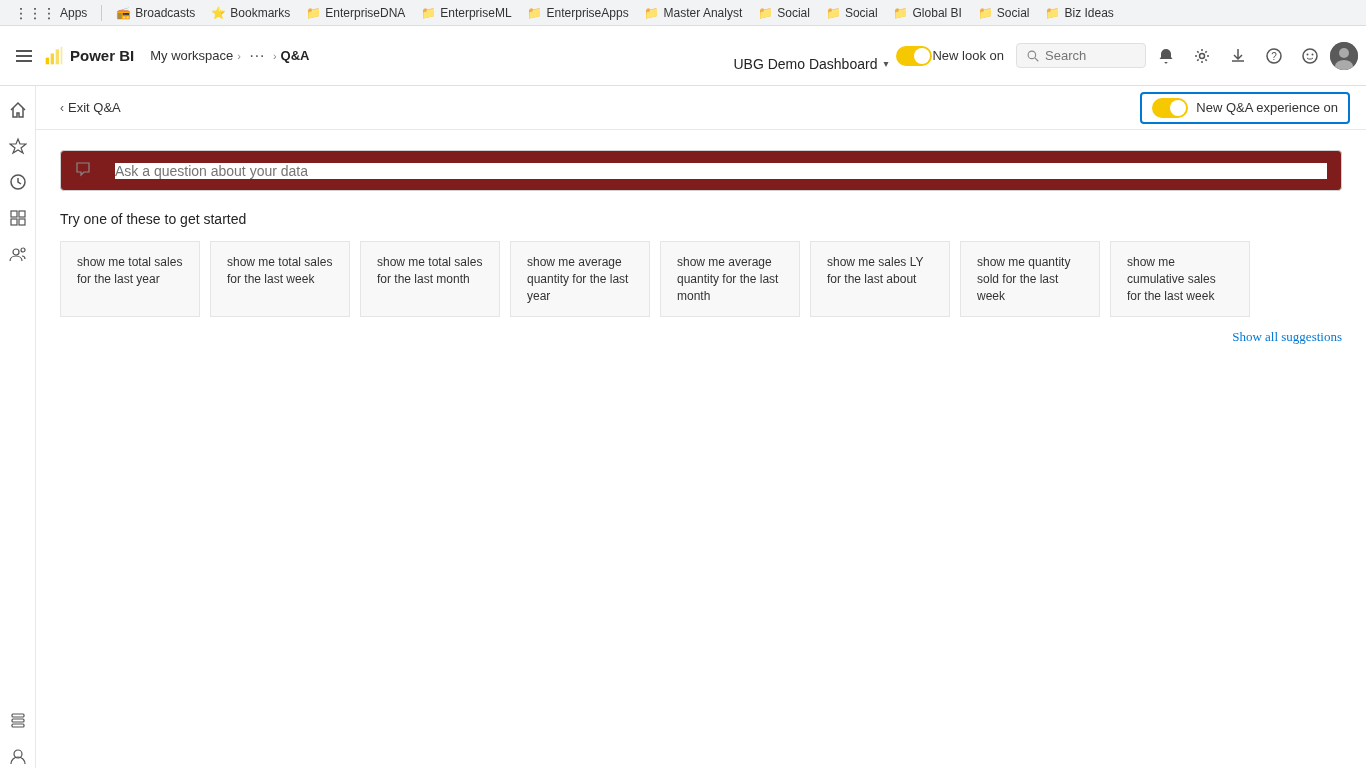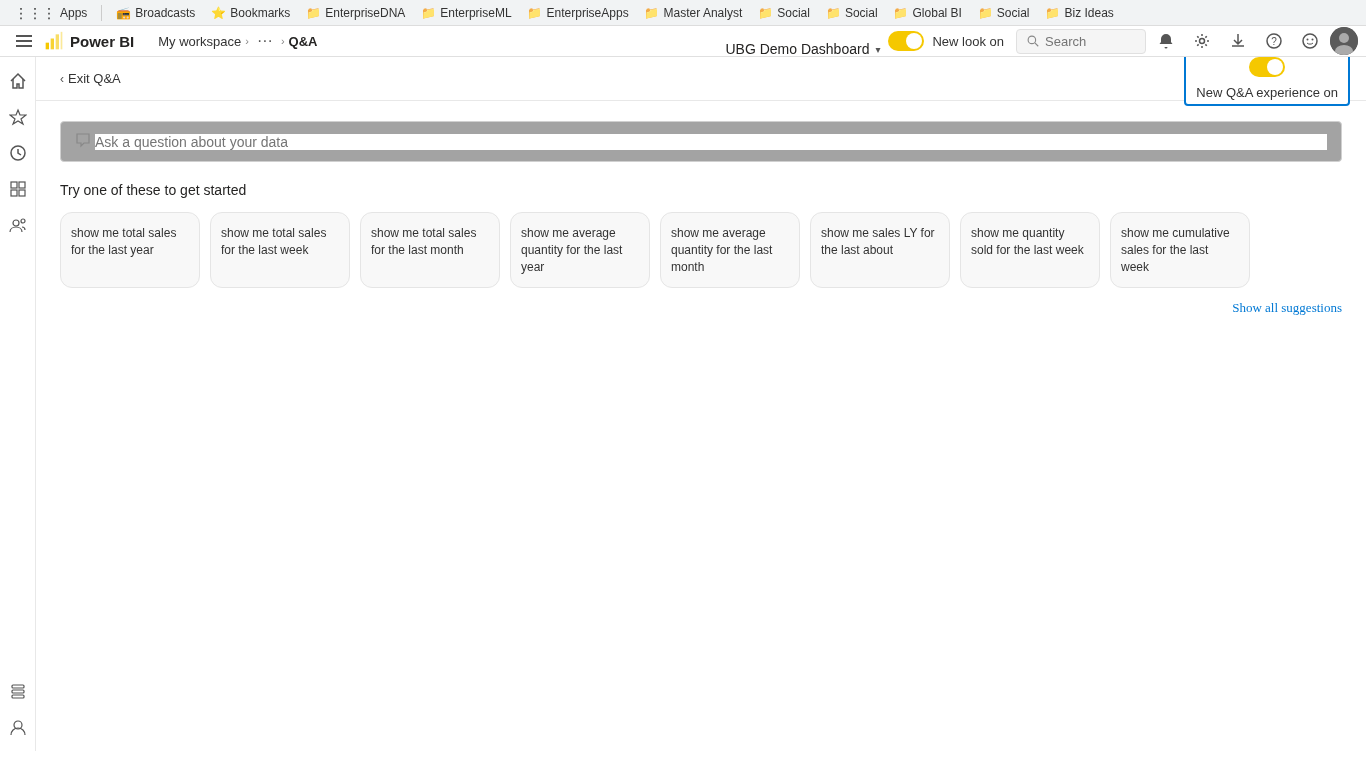--- a/index.html
+++ b/index.html
@@ -31,21 +31,21 @@
       display: flex;
       align-items: center;
       gap: 4px;
       padding: 2px 6px;
       cursor: pointer;
       font-size: 12px;
     }
 
     
     .top-nav {
-      height: 31px;
+      height: 60px;
       background: #fff;
       border-bottom: 1px solid #e0e0e0;
       display: flex;
       align-items: center;
       padding: 0 8px;
       gap: 0;
     }
     .nav-hamburger {
       width: 32px;
       height: 32px;
@@ -72,21 +72,21 @@
     }
     .nav-brand {
       font-size: 15px;
       font-weight: 600;
       color: #252423;
     }
     .nav-breadcrumb {
       display: flex;
       align-items: center;
       gap: 4px;
-      margin-left: 24px;
+      margin-left: 16px;
       font-size: 13px;
       color: #333;
     }
     .breadcrumb-sep { color: #888; font-size: 11px; }
     .breadcrumb-link { color: #333; cursor: pointer; }
     .breadcrumb-dots {
       cursor: pointer;
       color: #555;
       font-size: 16px;
       line-height: 1;
@@ -114,21 +114,20 @@
     .chevron-down { font-size: 10px; color: #555; }
 
     .nav-right {
       display: flex;
       align-items: center;
       gap: 4px;
     }
     .toggle-container {
       display: flex;
       align-items: center;
-      gap: 8px;
       margin-right: 8px;
     }
     .toggle-switch {
       width: 36px;
       height: 20px;
       background: #f5c800;
       border-radius: 10px;
       position: relative;
       cursor: pointer;
     }
@@ -246,21 +245,20 @@
     }
     .qa-spacer { flex: 1; }
     .new-qa-toggle-container {
       display: flex;
       align-items: center;
       gap: 8px;
       border: 2px solid #0078d4;
       border-radius: 4px;
       padding: 4px 10px;
       background: #fff;
-      flex-direction: column;
     }
     .qa-toggle-switch {
       width: 36px;
       height: 20px;
       background: #f5c800;
       border-radius: 10px;
       position: relative;
       cursor: pointer;
     }
     .qa-toggle-switch::after {
@@ -278,23 +276,23 @@
     
     .qa-content {
       padding: 20px 24px;
     }
     .qa-input-box {
       display: flex;
       align-items: center;
       border: 1px solid #d0d0d0;
       border-radius: 4px;
       padding: 10px 14px;
-      gap: 4px;
+      gap: 24px;
       margin-bottom: 20px;
-      background: #a3a3a3;
+      background: #7f1d1d;
     }
     .qa-input-box input {
       flex: 1;
       border: none;
       outline: none;
       font-size: 14px;
       color: #333;
     }
     .qa-input-icon { color: #888; font-size: 14px; }
 
@@ -307,22 +305,22 @@
     .suggestions-grid {
       display: flex;
       gap: 10px;
       flex-wrap: nowrap;
       overflow: hidden;
     }
     .suggestion-card {
       flex: 0 0 140px;
       background: #f8f8f8;
       border: 1px solid #e5e5e5;
-      border-radius: 12px;
-      padding: 12px 10px;
+      border-radius: 0;
+      padding: 12px 16px;
       font-size: 12px;
       color: #333;
       cursor: pointer;
       line-height: 1.4;
       min-height: 64px;
     }
 
     .show-all-link {
       text-align: right;
       margin-top: 12px;

